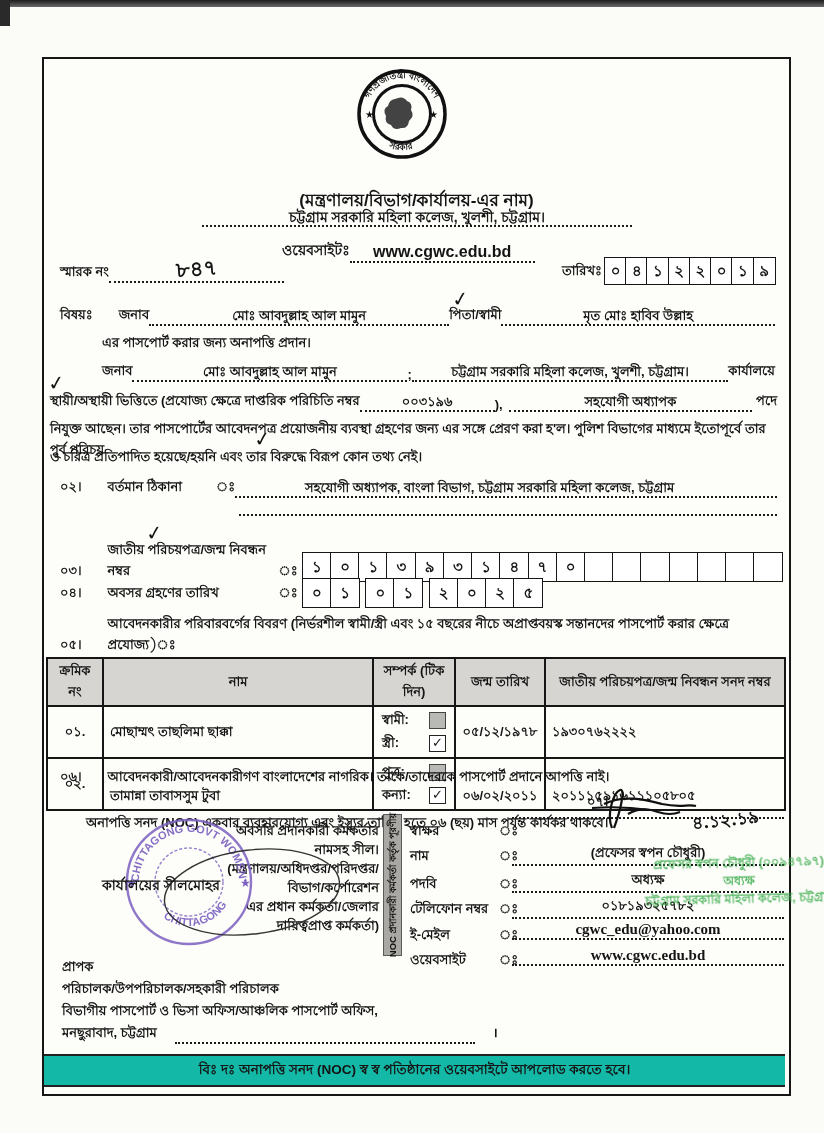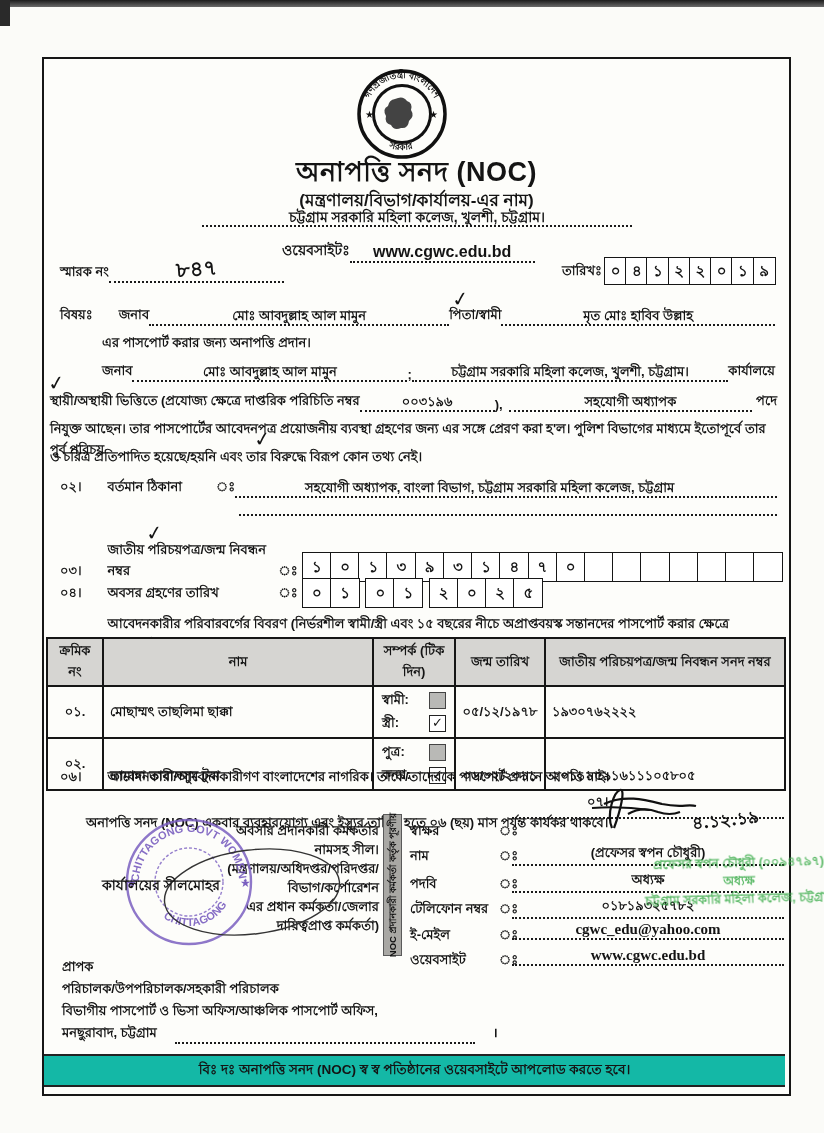--- a/index.html
+++ b/index.html
@@ -15,21 +15,21 @@
   .dots{border-bottom:2px dotted #1a1a1a;text-align:center;line-height:1.15;}
   .ctr{text-align:center;}
   .b{font-weight:bold;} .fs13{font-size:13px;} .fs14{font-size:14px;}
   .title{font-size:27px;font-weight:bold;letter-spacing:.5px;}
   .subtitle{font-size:17px;font-weight:bold;}
   .digitbox{display:inline-block;width:28px;height:28px;border:1.8px solid #161616;
         margin-left:-1.8px;text-align:center;font-size:15px;font-weight:bold;line-height:28px;vertical-align:bottom;background:#fff;}
   .digitbox.sm{width:21px;height:26px;line-height:26px;}
   .gap{display:inline-block;width:7px;}
   .check{position:absolute;font-size:20px;font-weight:bold;color:#111;transform:rotate(-8deg);z-index:4;}
-  table.fam{border-collapse:collapse;table-layout:fixed;width:738px;font-size:13px;}
+  table.fam{border-collapse:collapse;table-layout:fixed;width:738px;font-size:13px;margin-top:20px;}
   table.fam th,table.fam td{border:2px solid #161616;padding:2px 6px;vertical-align:middle;}
   table.fam th{background:#d6d5d2;font-weight:bold;}
   .cb{display:inline-block;width:15px;height:15px;border:1.6px solid #222;vertical-align:middle;
       text-align:center;line-height:14px;font-size:13px;font-weight:bold;background:#fff;}
   .cb.gray{background:#b9b9b6;border-color:#444;}
   .relline{display:flex;align-items:center;gap:6px;justify-content:space-between;padding:1px 2px;}
   .vbar{position:absolute;left:339px;top:755px;width:17px;height:140px;background:#a9a8a4;
         border:1px solid #5a5a5a;display:flex;align-items:center;justify-content:center;}
   .vbar span{writing-mode:vertical-rl;transform:rotate(180deg);font-size:9.5px;font-weight:bold;
         white-space:nowrap;color:#111;}
@@ -66,21 +66,20 @@
       <text font-size="9" font-weight="bold" fill="#111">
         <textPath href="#arcTop" startOffset="14%">গণপ্রজাতন্ত্রী বাংলাদেশ</textPath>
       </text>
       <text font-size="9" font-weight="bold" fill="#111">
         <textPath href="#arcBot" startOffset="38%">সরকার</textPath>
       </text>
       <text x="8" y="49" font-size="10" fill="#111">★</text>
       <text x="72" y="49" font-size="10" fill="#111">★</text>
     </svg>
 
-    <div class="abs ctr title" style="left:0;top:92px;width:745px;">অনাপত্তি সনদ (NOC)</div>
     <div class="abs ctr subtitle" style="left:0;top:128px;width:745px;">(মন্ত্রণালয়/বিভাগ/কার্যালয়-এর নাম)</div>
     <div class="abs ctr" style="left:158px;top:150px;width:430px;">
       <span class="dots b fs14" style="display:block;">চট্টগ্রাম সরকারি মহিলা কলেজ, খুলশী, চট্টগ্রাম।</span>
     </div>
     <div class="row" style="left:238px;top:180px;">
       <span class="b fs14">ওয়েবসাইটঃ</span>
       <span class="dots b" style="width:185px;font-size:16px;font-family:'Liberation Sans',sans-serif;">www.cgwc.edu.bd</span>
     </div>
 
     <div class="row" style="left:16px;top:198px;">

